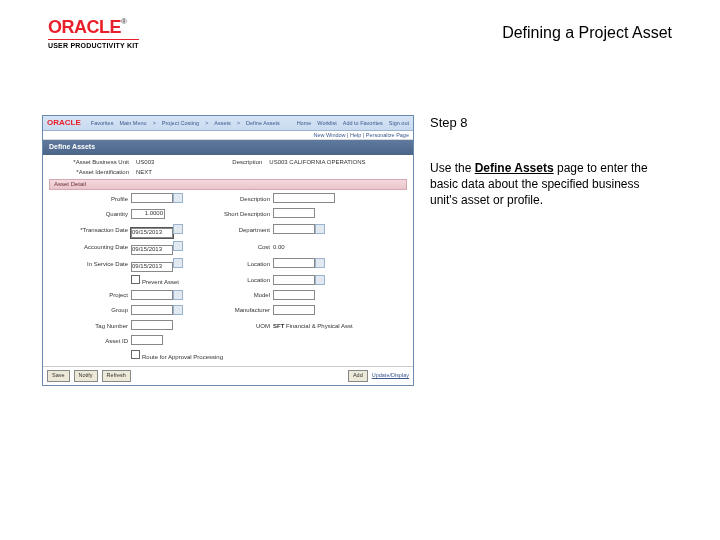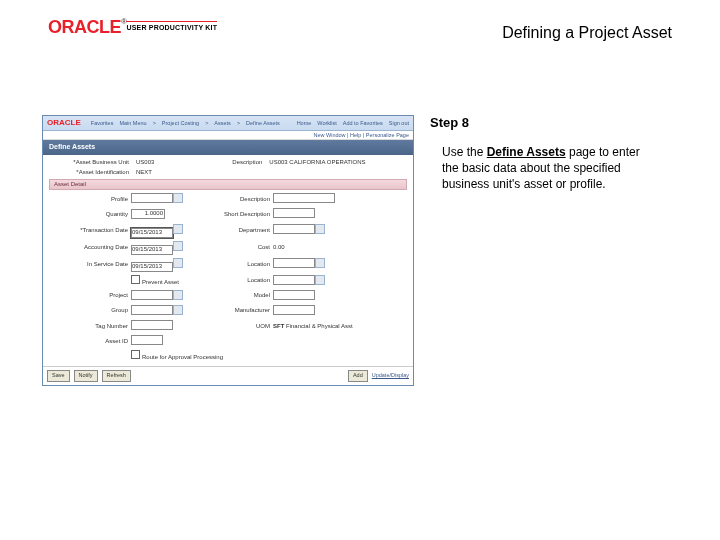--- a/index.html
+++ b/index.html
@@ -14,21 +14,21 @@
   
   .header {
     position: absolute;
     top: 18px;
     left: 48px;
     right: 48px;
     display: flex;
     justify-content: space-between;
     align-items: flex-start;
   }
-  .logo-block { display: flex; flex-direction: row; }
+  .logo-block { display: flex; flex-direction: column; }
   .oracle-logo {
     font-family: Arial, sans-serif;
     font-weight: bold;
     color: #e8202a;
     font-size: 18px;
     letter-spacing: -0.5px;
     line-height: 1;
   }
   .oracle-logo sup { font-size: 8px; color:#555; vertical-align: top; }
   .upk-line {
@@ -39,22 +39,22 @@
     font-weight: bold;
     letter-spacing: 0.2px;
     color: #000;
   }
   .doc-title {
     font-size: 16px;
     color: #000;
     padding-top: 6px;
   }
   .instruction-col { width: 220px; font-size: 12px; color:#000; margin-left:430px; position:absolute; top:115px; }
-  .step-title { font-size: 13px; margin-bottom: 14px; font-weight: bold; }
-  .step-text { line-height: 1.35; margin-left: 12px; }
+  .step-title { font-size: 13px; margin-bottom: 30px; }
+  .step-text { line-height: 1.35; }
   .step-text .u { text-decoration: underline; }
   .step-text .b { font-weight: bold; }
 
   
   .mini {
     border: 1px solid #6b8ab0;
     background: #fff;
     font-size: 6px;
     color: #333;
     line-height: 1.2;

